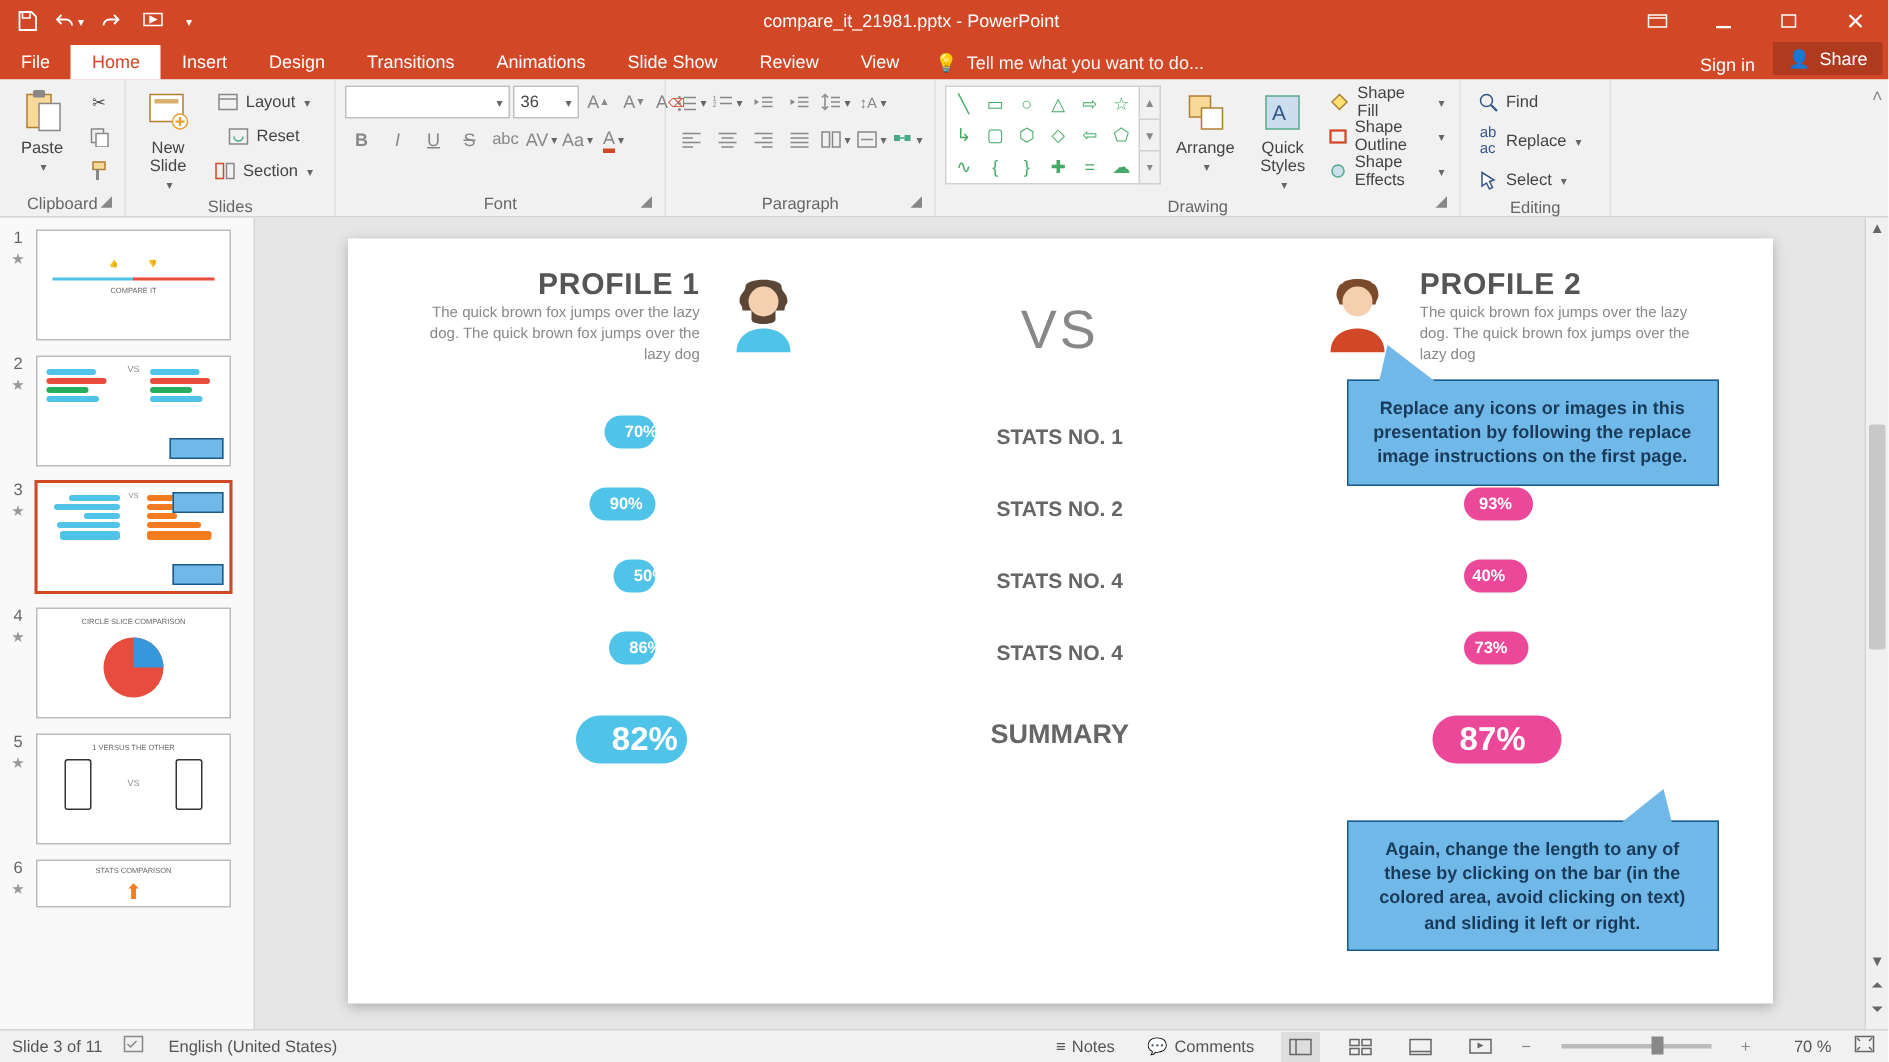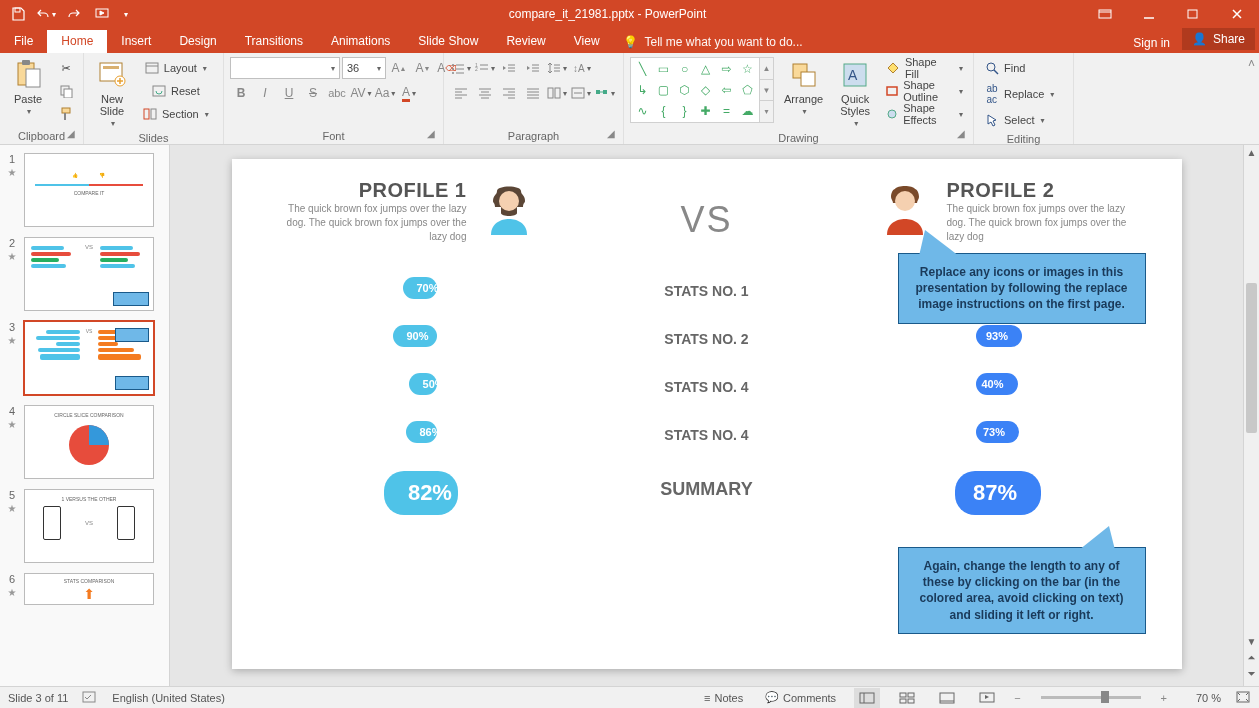--- a/index.html
+++ b/index.html
@@ -74,23 +74,23 @@
 .profile-title{ font-size:20px; font-weight:bold; color:#555; letter-spacing:0.5px;}
 .profile-sub{ font-size:10px; color:#888; line-height:1.4; max-width:180px;}
 .avatar{ width:56px; height:56px;}
 .vs{ font-size:36px; font-weight:300; color:#888; margin-top:20px; margin-bottom:26px; letter-spacing:2px;}
 .statlabel{ font-size:14px; font-weight:bold; color:#666; height:48px; display:flex; align-items:center; justify-content:center;}
 .statlabel.summary{ font-size:18px; height:60px;}
 .barrow{ height:48px; display:flex; align-items:center;}
 .slide-left .barrow{ justify-content:flex-end;}
 .slide-right .barrow{ justify-content:flex-start;}
 .bar{ height:22px; border-radius:11px; display:flex; align-items:center; color:#fff; font-size:11px; font-weight:bold; padding:0 14px;}
-.bar.big{ height:44px; border-radius:20px; font-size:22px; padding:0 24px;margin-top:14px;}
+.bar.big{ height:32px; border-radius:20px; font-size:22px; padding:0 24px;margin-top:14px;}
 .bar.blue{ background:#4FC3E8;}
-.bar.orange{ background:#3b82f6;}
+.bar.orange{ background:#ec4899;}
 .slide-left .bar{ justify-content:flex-start;}
 .slide-right .bar{ justify-content:flex-end;}
 .callout{ position:absolute; background:#6FB8E8; border:1.5px solid #1a5a8a; color:#1a3a5a; font-size:12px; font-weight:bold; padding:10px 12px; width:248px; text-align:center; line-height:1.35;}
 .callout .tail{ position:absolute; width:0; height:0;}
 .callout.c1{ top:94px; right:36px;}
 .callout.c1 .tail{ top:-24px; left:20px; border-left:6px solid transparent; border-right:34px solid transparent; border-bottom:26px solid #6FB8E8;}
 .callout.c1 .tail::before{content:""; position:absolute; top:-2px; left:-7px; border-left:7px solid transparent; border-right:36px solid transparent; border-bottom:28px solid #1a5a8a; z-index:-1;}
 .callout.c2{ top:388px; right:36px;}
 .callout.c2 .tail{ top:-22px; right:30px; border-left:30px solid transparent; border-right:6px solid transparent; border-bottom:24px solid #6FB8E8;}
 .callout.c2 .tail::before{content:""; position:absolute; top:-2px; left:-32px; border-left:32px solid transparent; border-right:7px solid transparent; border-bottom:26px solid #1a5a8a; z-index:-1;}

